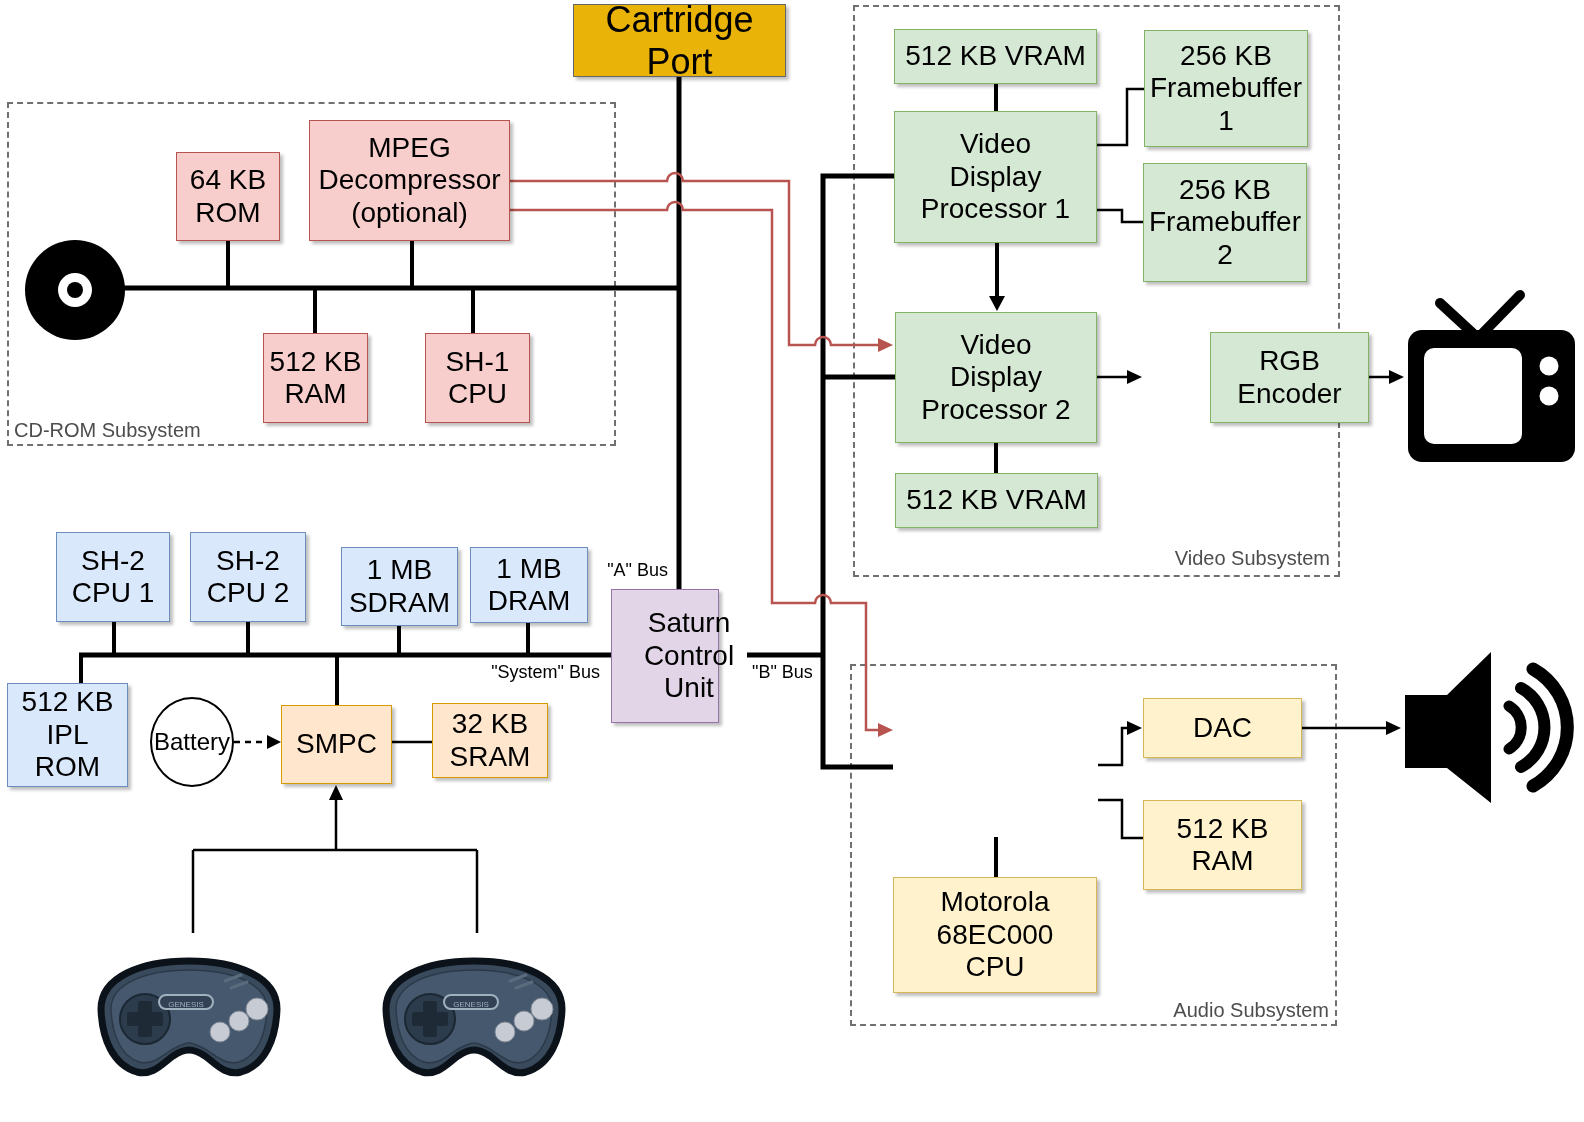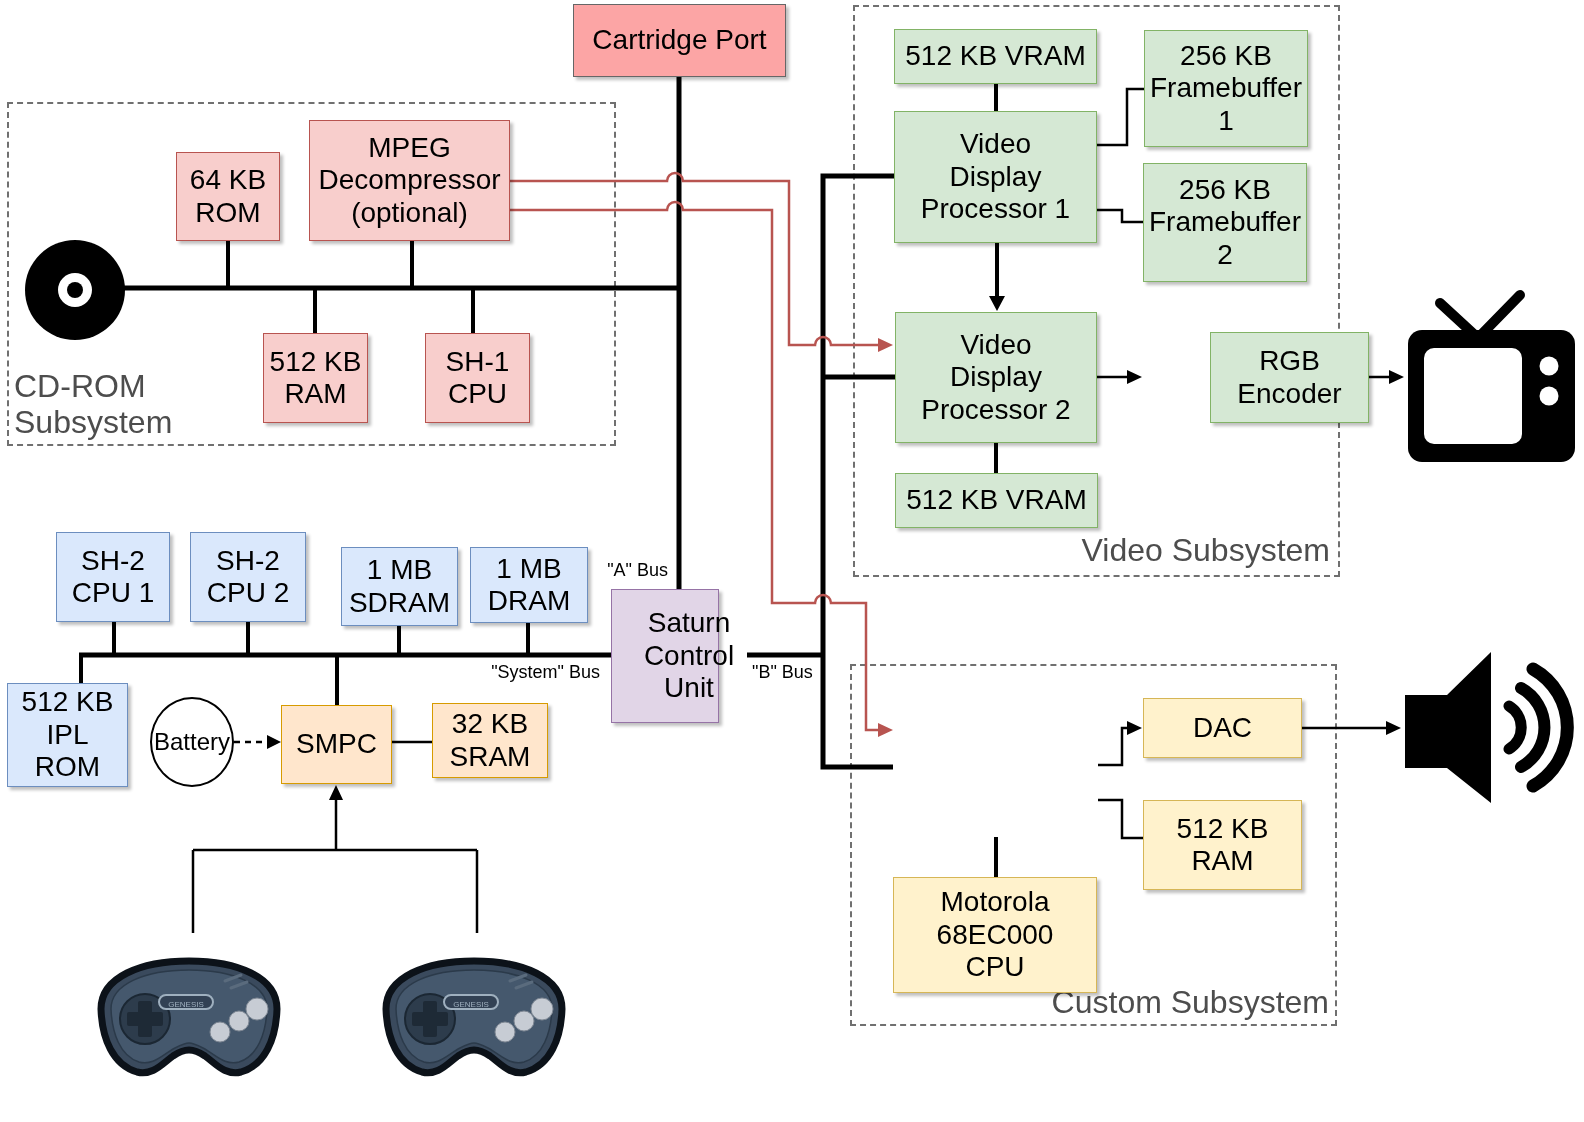--- a/index.html
+++ b/index.html
@@ -4,53 +4,53 @@
 <style>
   html,body{margin:0;padding:0;background:#ffffff;}
   .stage{
     position:relative;width:1584px;height:1122px;overflow:hidden;
     background:#ffffff;font-family:"Liberation Sans",sans-serif;color:#000;
   }
   .subsys{
     position:absolute;border:2px dashed #707070;z-index:0;background:transparent;
   }
   .subsys-label{
-    position:absolute;font-size:32px;color:#4d4d4d;line-height:1.12;white-space:pre-line;
+    position:absolute;font-size:20px;color:#4d4d4d;line-height:1.12;white-space:pre-line;
   }
   svg.wires{position:absolute;left:0;top:0;z-index:1;}
   .node{
     position:absolute;z-index:2;display:flex;align-items:center;justify-content:center;
     text-align:center;white-space:pre-line;font-size:28px;line-height:1.16;
     border:1.5px solid #000;box-shadow:3px 3px 3px rgba(0,0,0,0.25);box-sizing:border-box;
   }
   .pink  {background:#f8cecc;border-color:#b85450;}
   .green {background:#d5e8d4;border-color:#82b366;}
   .blue  {background:#dae8fc;border-color:#6c8ebf;}
   .orange{background:#ffe6cc;border-color:#d79b00;}
   .yellow{background:#fff2cc;border-color:#d6b656;}
   .purple{background:#e1d5e7;border-color:#9673a6;}
-  .graybx{background:#fca5a5;border-color:#666666;font-size:28px;}
+  .graybx{background:#eab308;border-color:#666666;font-size:36px;}
   .circle{border-radius:50%;background:#ffffff;border:2px solid #000;box-shadow:none;font-size:24px;}
   .buslabel{
     position:absolute;z-index:3;font-size:18px;color:#000;white-space:nowrap;
   }
 </style>
 </head>
 <body>
 
 <div class="stage">
 
   <div class="subsys" style="left:7px;top:102px;width:605px;height:340px;">
     <span class="subsys-label" style="left:5px;bottom:3px;max-width:240px;display:block;">CD-ROM Subsystem</span>
   </div>
   <div class="subsys" style="left:853px;top:5px;width:483px;height:568px;">
     <span class="subsys-label" style="right:8px;bottom:6px;">Video Subsystem</span>
   </div>
   <div class="subsys" style="left:850px;top:664px;width:483px;height:358px;">
-    <span class="subsys-label" style="right:6px;bottom:3px;">Custom Subsystem</span>
+    <span class="subsys-label" style="right:6px;bottom:3px;">Audio Subsystem</span>
   </div>
 
   <svg class="wires" width="1584" height="1122" viewBox="0 0 1584 1122">
 
     <path d="M679 77 V589" stroke="#000" stroke-width="5" fill="none"></path>
     <path d="M118 288 H679" stroke="#000" stroke-width="5" fill="none"></path>
     <path d="M79 655 H611" stroke="#000" stroke-width="5" fill="none"></path>
     <path d="M747 655 H825" stroke="#000" stroke-width="5" fill="none"></path>
     <path d="M894 176 H823 V767 H893" stroke="#000" stroke-width="5" fill="none"></path>
     <path d="M823 377 H895" stroke="#000" stroke-width="5" fill="none"></path>

